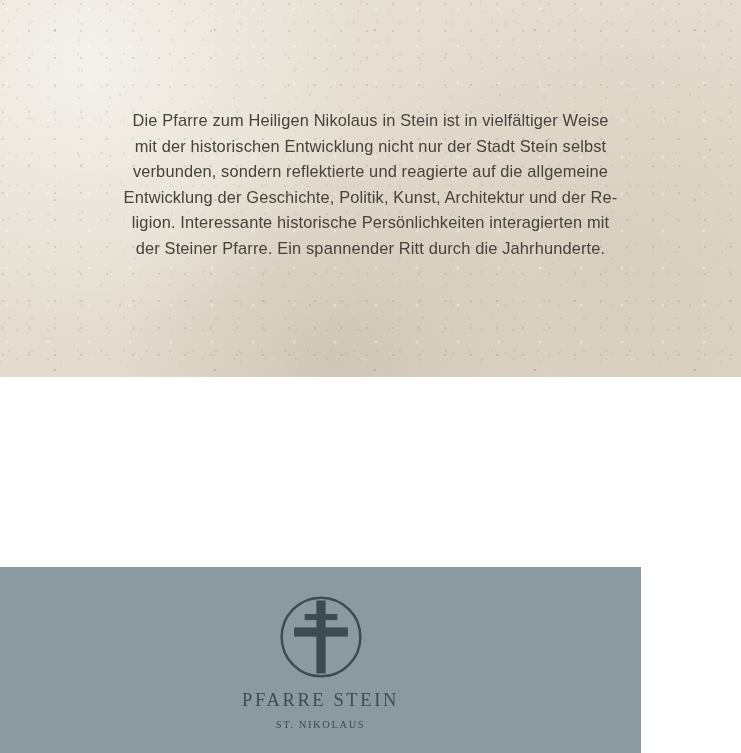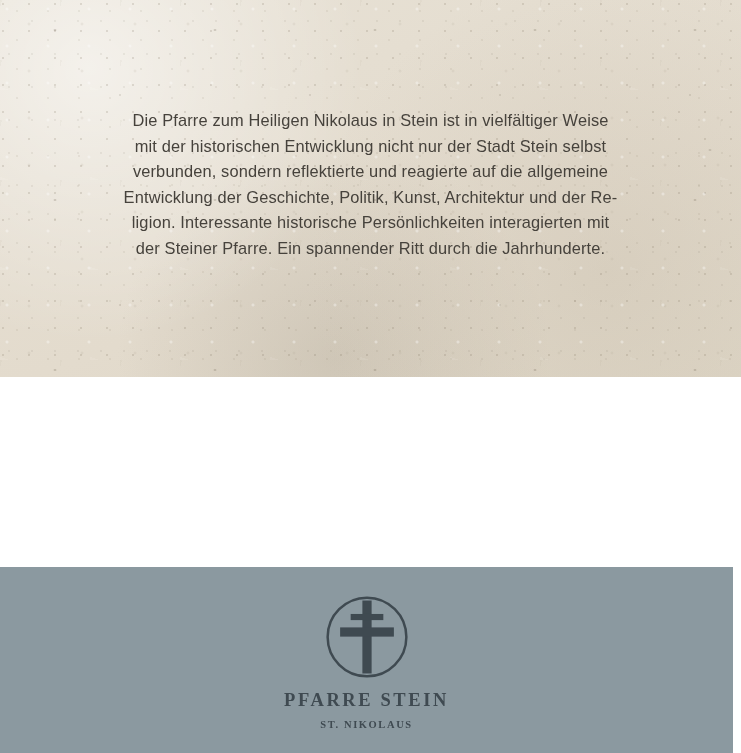--- a/index.html
+++ b/index.html
@@ -89,28 +89,27 @@
   
   .white-band {
     width: 741px;
     height: 190px;
     background: #ffffff;
   }
 
   
   .logo-panel {
     position: relative;
-    width: 733px;
+    width: 641px;
     height: 186px;
     background: #8b99a0;
     display: flex;
     flex-direction: column;
     align-items: center;
     justify-content: flex-start;
-    font-weight: bold;
   }
   .logo-mark {
     margin-top: 22px;
     width: 96px;
     height: 96px;
     display: block;
   }
   .logo-title {
     margin-top: 6px;
     color: #3f4a51;

